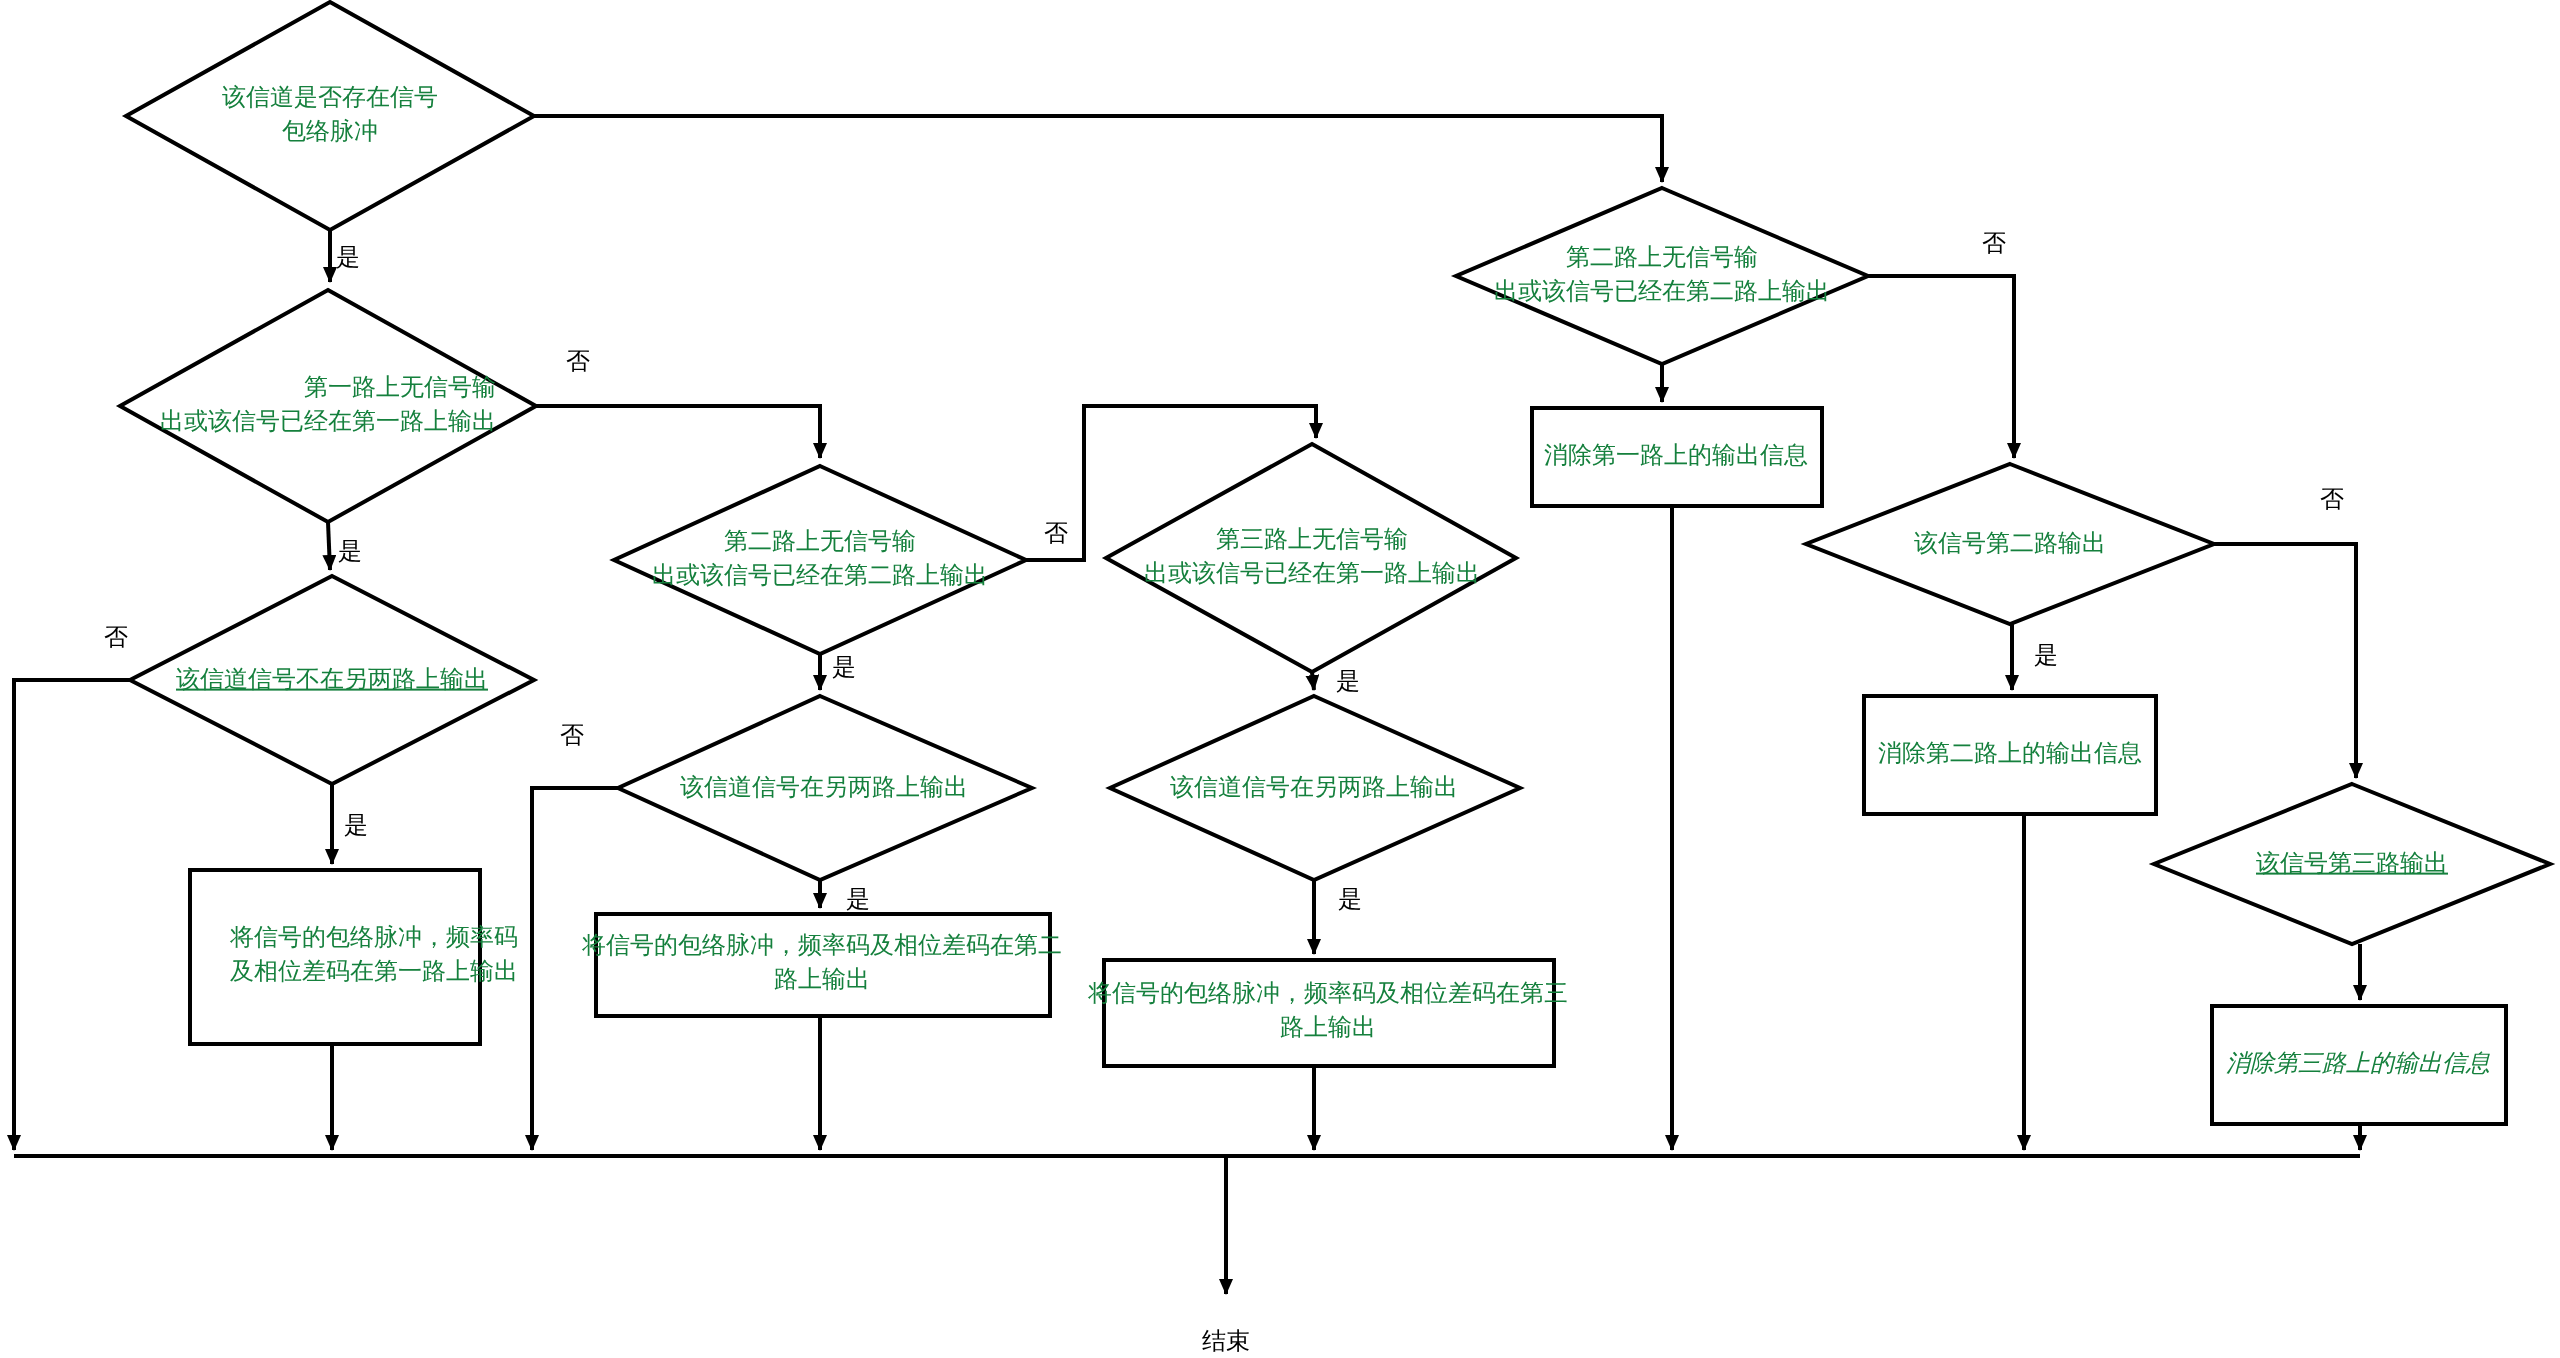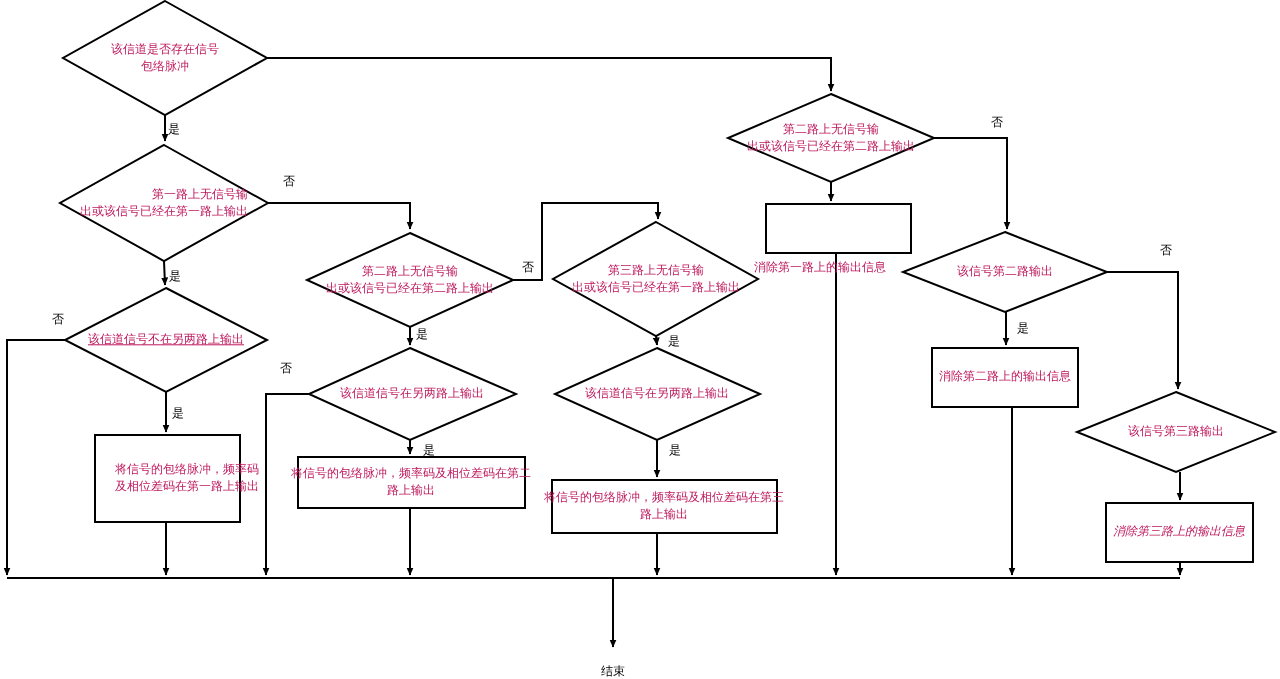--- a/index.html
+++ b/index.html
@@ -9,21 +9,21 @@
     background:#ffffff;
     font-family:"DejaVu Sans",sans-serif;
     overflow:hidden;
   }
   #wires{position:absolute;left:0;top:0;width:1280px;height:679px;}
   .node-label{
     position:absolute;
     transform:translate(-50%,-50%);
     font-size:12px;
     line-height:1.45;
-    color:#be185d;
+    color:#15803d;
     text-align:center;
     white-space:pre;
     pointer-events:none;
   }
   .edge-label{
     position:absolute;
     transform:translate(-50%,-50%);
     font-size:12px;
     color:#000;
     white-space:nowrap;
@@ -105,24 +105,24 @@
   <div class="node-label" style="left:412px;top:394px;">该信道信号在另两路上输出</div>
   <div class="node-label" style="left:411px;top:482px;">将信号的包络脉冲，频率码及相位差码在第二
 路上输出</div>
   <div class="node-label" style="left:656px;top:279px;">第三路上无信号输
 出或该信号已经在第一路上输出</div>
   <div class="node-label" style="left:657px;top:394px;">该信道信号在另两路上输出</div>
   <div class="node-label" style="left:664px;top:506px;">将信号的包络脉冲，频率码及相位差码在第三
 路上输出</div>
   <div class="node-label" style="left:831px;top:138px;">第二路上无信号输
 出或该信号已经在第二路上输出</div>
-  <div class="node-label" style="left:820px;top:228px;margin-top:40px;">消除第一路上的输出信息</div>
+  <div class="node-label" style="left:838px;top:228px;">消除第一路上的输出信息</div>
   <div class="node-label" style="left:1005px;top:272px;">该信号第二路输出</div>
   <div class="node-label" style="left:1005px;top:377px;">消除第二路上的输出信息</div>
-  <div class="node-label" style="left:1176px;top:432px;">该信号第三路输出</div>
+  <div class="node-label" style="left:1176px;top:432px;text-decoration:underline;">该信号第三路输出</div>
   <div class="node-label" style="left:1179px;top:532px;font-style:italic;">消除第三路上的输出信息</div>
 
   <div class="edge-label" style="left:174px;top:129px;">是</div>
   <div class="edge-label" style="left:175px;top:276px;">是</div>
   <div class="edge-label" style="left:289px;top:181px;">否</div>
   <div class="edge-label" style="left:58px;top:319px;">否</div>
   <div class="edge-label" style="left:178px;top:413px;">是</div>
   <div class="edge-label" style="left:422px;top:334px;">是</div>
   <div class="edge-label" style="left:528px;top:267px;">否</div>
   <div class="edge-label" style="left:286px;top:368px;">否</div>

